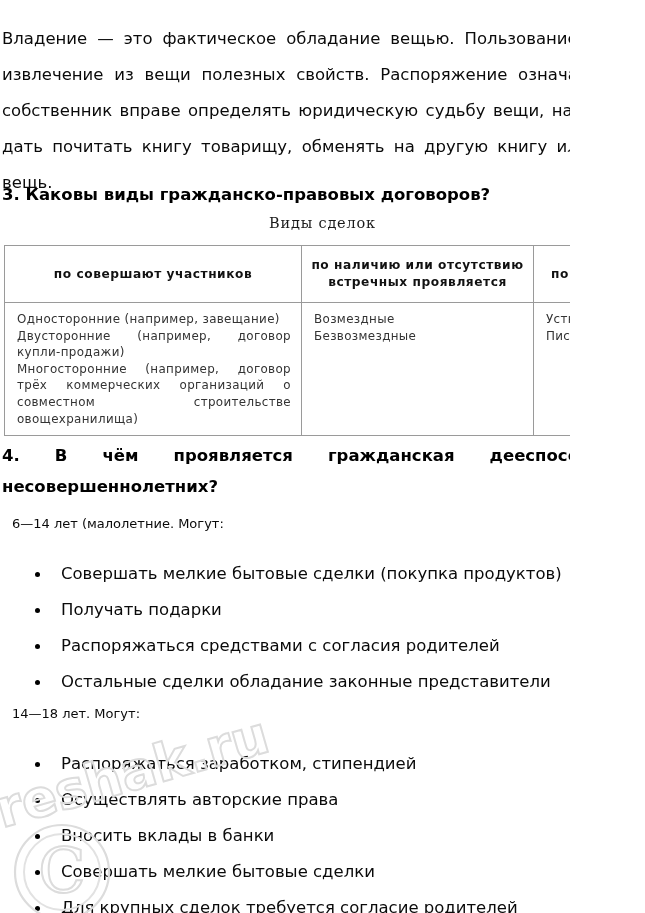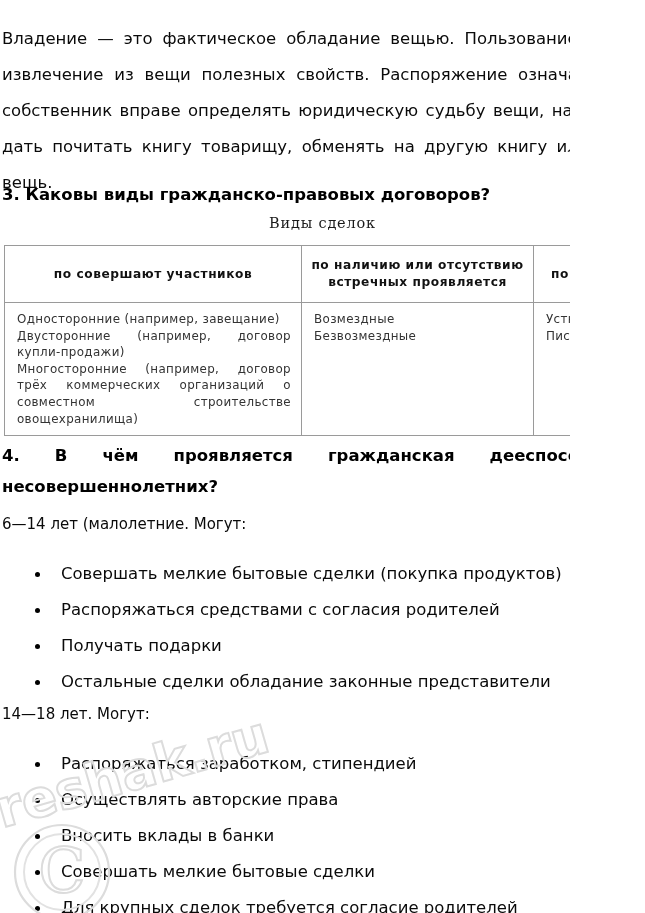--- a/index.html
+++ b/index.html
@@ -53,22 +53,22 @@
     line-height: 31px;
     text-align: justify;
     text-justify: inter-word;
     color: #000000;
   }
   .qheading.just2 { text-align-last: left; }
 
   
   .plainline {
     position: absolute;
-    left: 2px;
-    font-size: 15px;
+    left: 12px;
+    font-size: 13px;
     line-height: 24px;
     color: #0a0a0a;
     white-space: nowrap;
   }
 
   
   .table-title {
     position: absolute;
     left: 0;
     width: 645px;
@@ -204,22 +204,22 @@
       </tbody>
     </table>
   </div>
 
   <h3 class="qheading just2" style="top:440px; margin:0;">4. В чём проявляется гражданская дееспособность несовершеннолетних?</h3>
 
   <div class="plainline" style="top:512px;">6—14 лет (малолетние. Могут:</div>
 
   <ul class="bullets" style="top:552px;">
     <li>Совершать мелкие бытовые сделки (покупка продуктов)</li>
+    <li>Получать подарки</li>
     <li>Распоряжаться средствами с согласия родителей</li>
-    <li>Получать подарки</li>
     <li>Остальные сделки обладание законные представители</li>
   </ul>
 
   <div class="plainline" style="top:702px;">14—18 лет. Могут:</div>
 
   <ul class="bullets" style="top:742px;">
     <li>Распоряжаться заработком, стипендией</li>
     <li>Осуществлять авторские права</li>
     <li>Вносить вклады в банки</li>
     <li>Совершать мелкие бытовые сделки</li>

